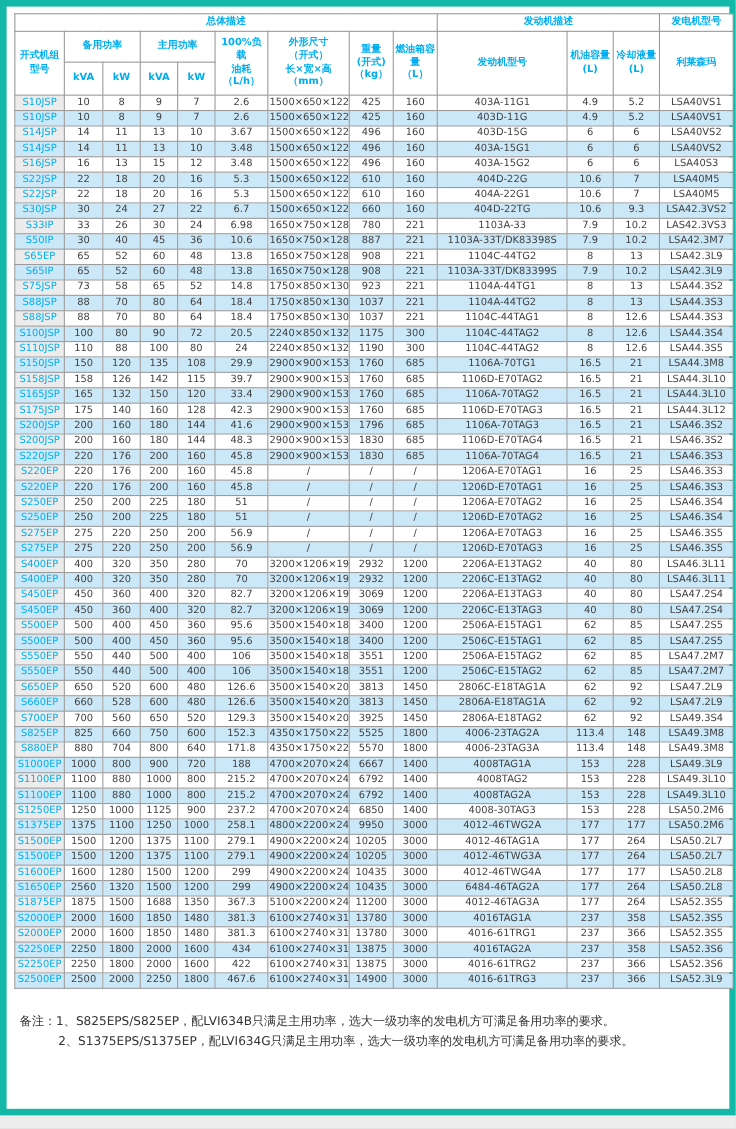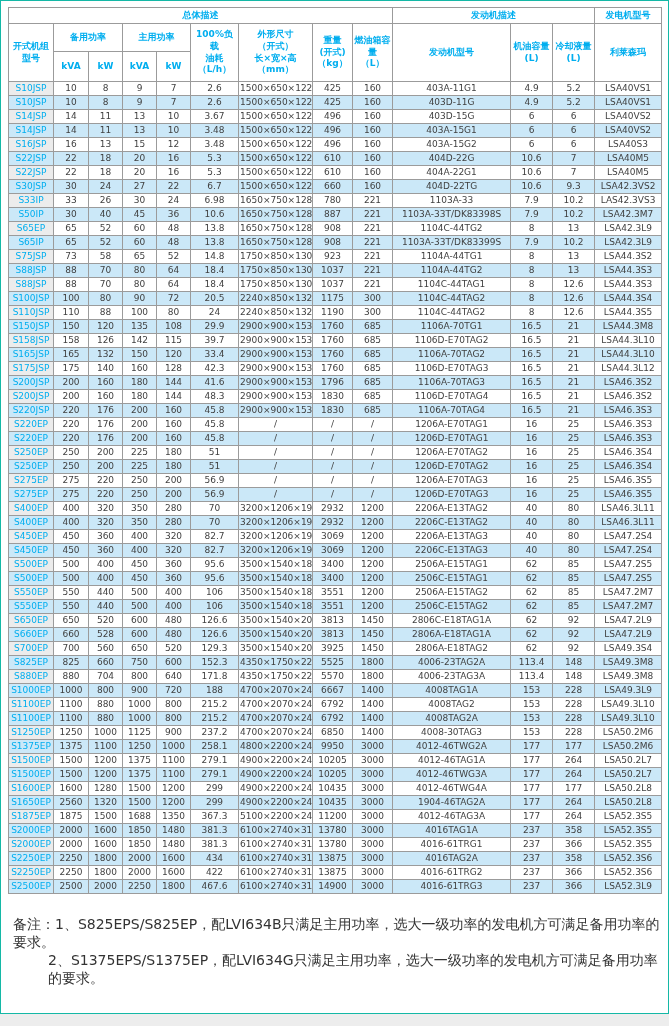--- a/index.html
+++ b/index.html
@@ -12,21 +12,21 @@
     height: 1026px;
     background: #ededed;
     overflow: hidden;
   }
   .frame {
     position: absolute;
     top: 0; left: 0;
     width: 669px;
     height: 1014px;
     background: #ffffff;
-    border: 1px solid #14b8a6;
+    border: 6px solid #14b8a6;
     padding: 6px 7px 0 7px;
   }
 
   table.spec {
     border-collapse: collapse;
     table-layout: fixed;
     width: 653px;
     font-size: 9px;
   }
   table.spec th, table.spec td {
@@ -59,21 +59,21 @@
     color: #00aeef;
     font-weight: normal;
     background: #ececec;
   }
   tbody tr.even td { background: #cbe8f8; }
   tbody tr.even td.model { background: #cbe8f8; }
 
   .notes {
     margin-top: 21px;
     padding-left: 5px;
-    font-size: 14px;
+    font-size: 11px;
     color: #333333;
     line-height: 18px;
   }
   .notes .note-line2 { padding-left: 35px; }
 </style>
 </head>
 <body>
 
 <div class="page">
   <div class="frame">
@@ -900,21 +900,21 @@
           <tr class="even">
             <td class="model">S1650EP</td>
             <td>2560</td>
             <td>1320</td>
             <td>1500</td>
             <td>1200</td>
             <td>299</td>
             <td>4900×2200×2477</td>
             <td>10435</td>
             <td>3000</td>
-            <td>1904-46TAG2A</td>
+            <td>6484-46TAG2A</td>
             <td>177</td>
             <td>264</td>
             <td>LSA50.2L8</td>
           </tr>
           <tr class="odd">
             <td class="model">S1875EP</td>
             <td>1875</td>
             <td>1500</td>
             <td>1688</td>
             <td>1350</td>

